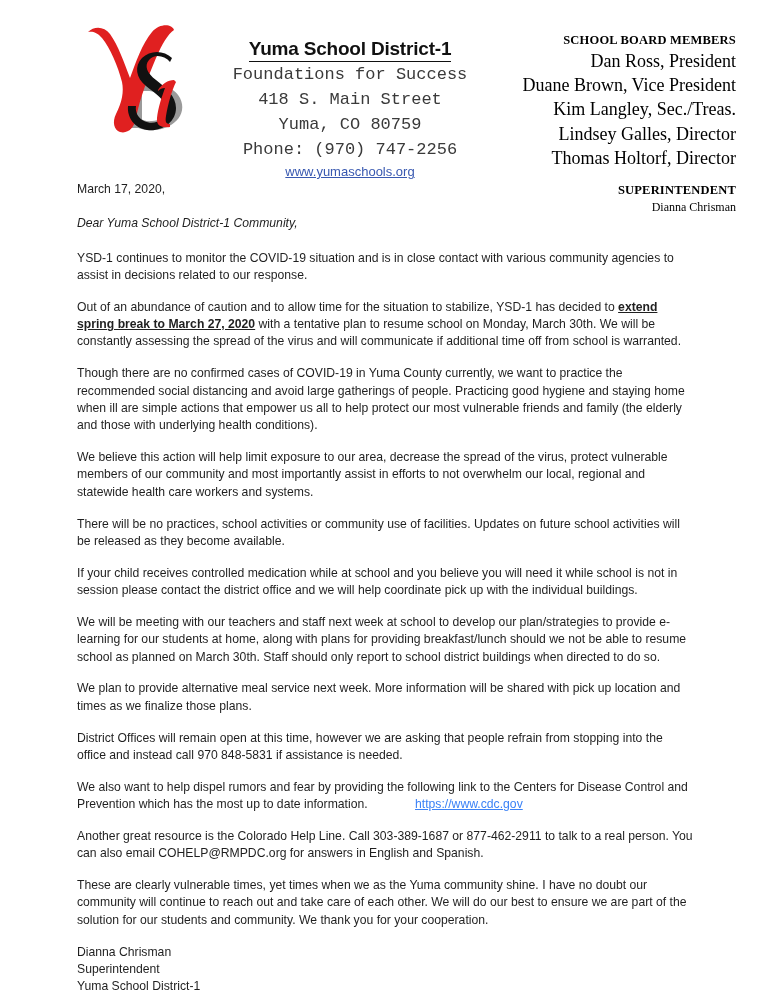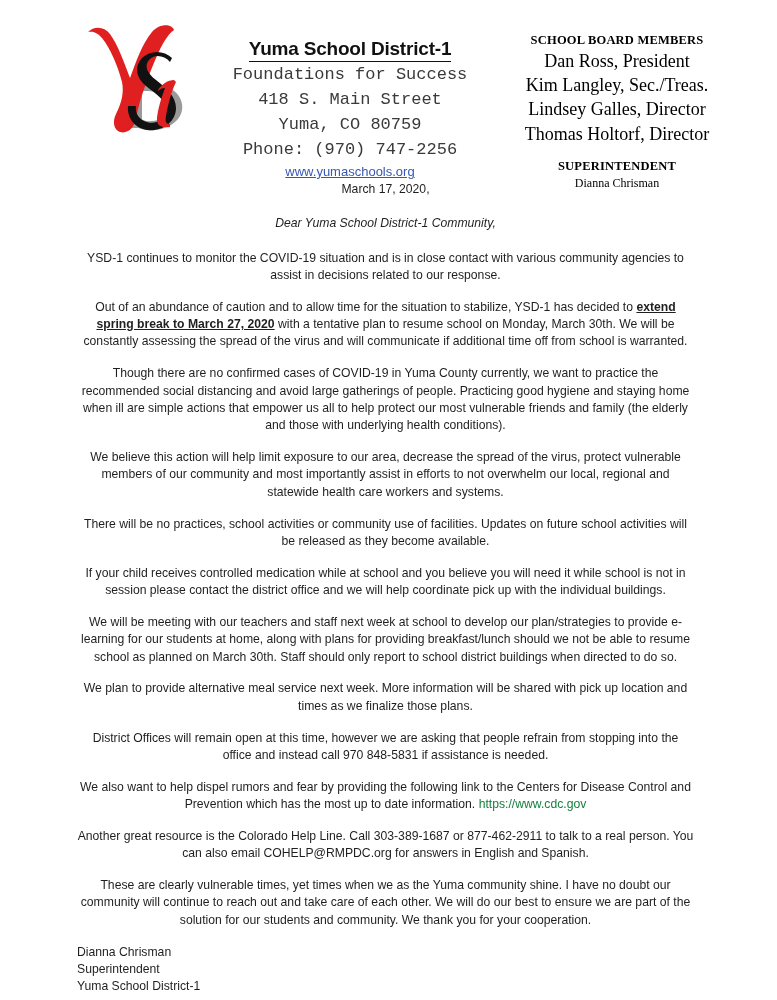--- a/index.html
+++ b/index.html
@@ -66,21 +66,21 @@
     text-decoration: underline;
     line-height: 1.42;
     cursor: pointer;
   }
 
   .board-block {
     position: absolute;
     left: 498px;
     top: 32px;
     width: 238px;
-    text-align: center;
+    text-align: right;
     font-family: "Liberation Serif", serif;
   }
   .board-heading {
     font-size: 12.5px;
     font-weight: 700;
     letter-spacing: 0.2px;
     color: #000000;
     line-height: 1.35;
   }
   .board-member {
@@ -108,32 +108,33 @@
     left: 77px;
     top: 181px;
     width: 617px;
   }
   .letter-body p {
     margin: 0 0 14.5px 0;
     font-family: "Liberation Sans", sans-serif;
     font-size: 12.2px;
     line-height: 1.42;
     color: #1f1f1f;
-    text-align: center;
   }
   .letter-body p.date-line { margin-bottom: 17px; }
   .letter-body p.salutation { margin-bottom: 17px; font-style: italic; }
 
   .em-underline {
     font-weight: 700;
     text-decoration: underline;
   }
   .inline-link {
-    color: #15803d;
+    color: #3b82f6;
+    text-decoration: underline;
     cursor: pointer;
+    margin-left: 44px;
   }
 
   .signature-block {
     margin-top: 3px;
   }
   .signature-block div {
     font-family: "Liberation Sans", sans-serif;
     font-size: 12.2px;
     line-height: 1.42;
     color: #1f1f1f;
@@ -175,20 +176,21 @@
     <div class="masthead-line">Yuma, CO  80759</div>
     <div class="masthead-line">Phone: (970) 747-2256</div>
     <div>
       <span class="masthead-link">www.yumaschools.org</span>
     </div>
   </div>
 
   <div class="board-block">
     <div class="board-heading">SCHOOL BOARD MEMBERS</div>
     <div class="board-member">Dan Ross, President</div>
+    <div class="board-member">Duane Brown, Vice President</div>
     <div class="board-member">Kim Langley, Sec./Treas.</div>
     <div class="board-member">Lindsey Galles, Director</div>
     <div class="board-member">Thomas Holtorf, Director</div>
     <div class="super-heading">SUPERINTENDENT</div>
     <div class="super-name">Dianna Chrisman</div>
   </div>
 
 </div>
 
 <div class="letter-body">

